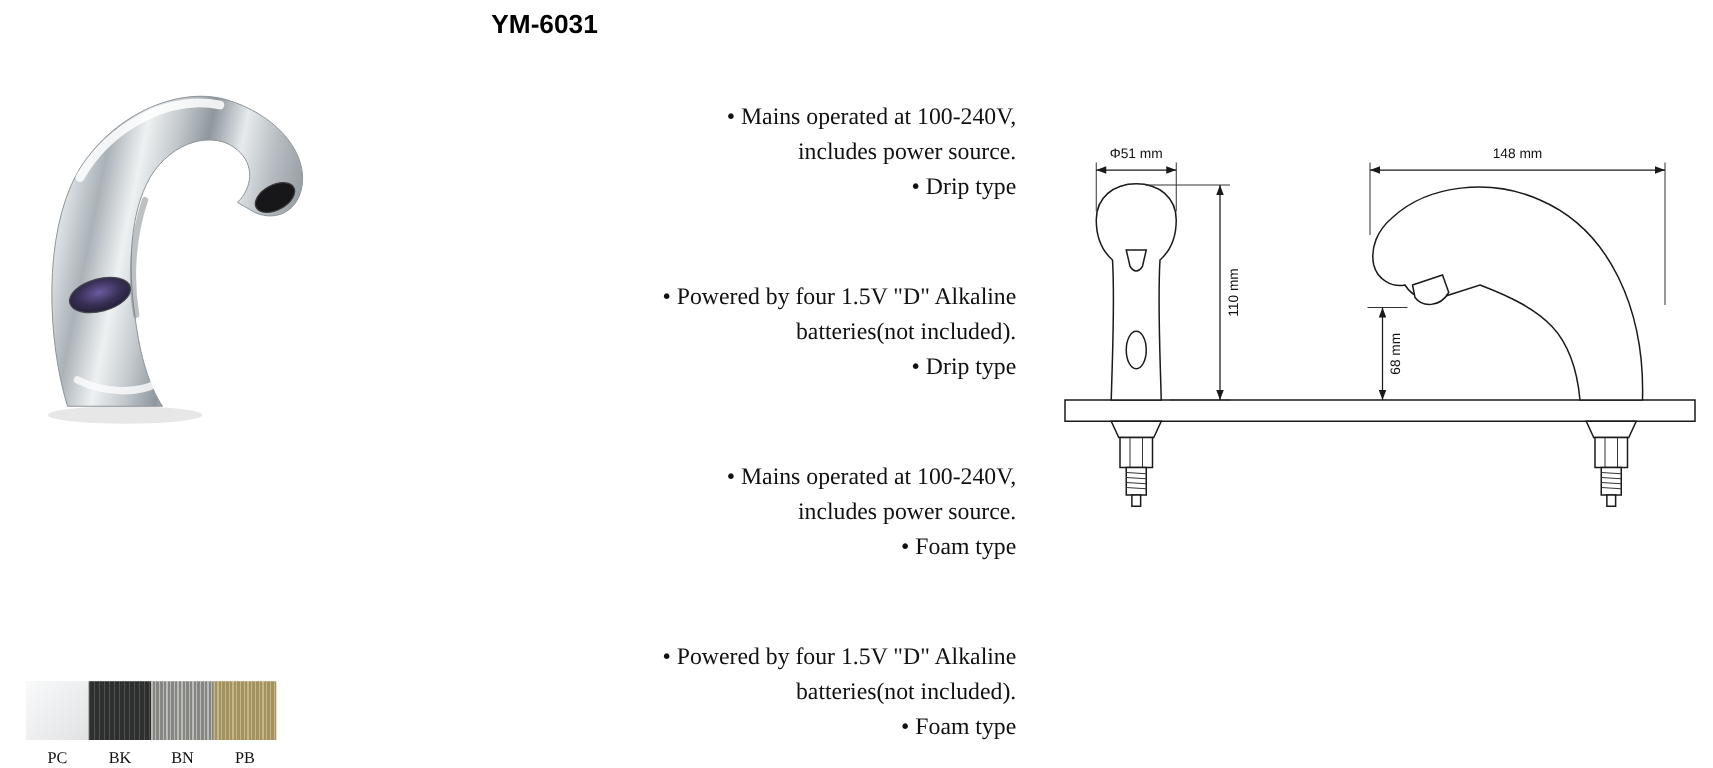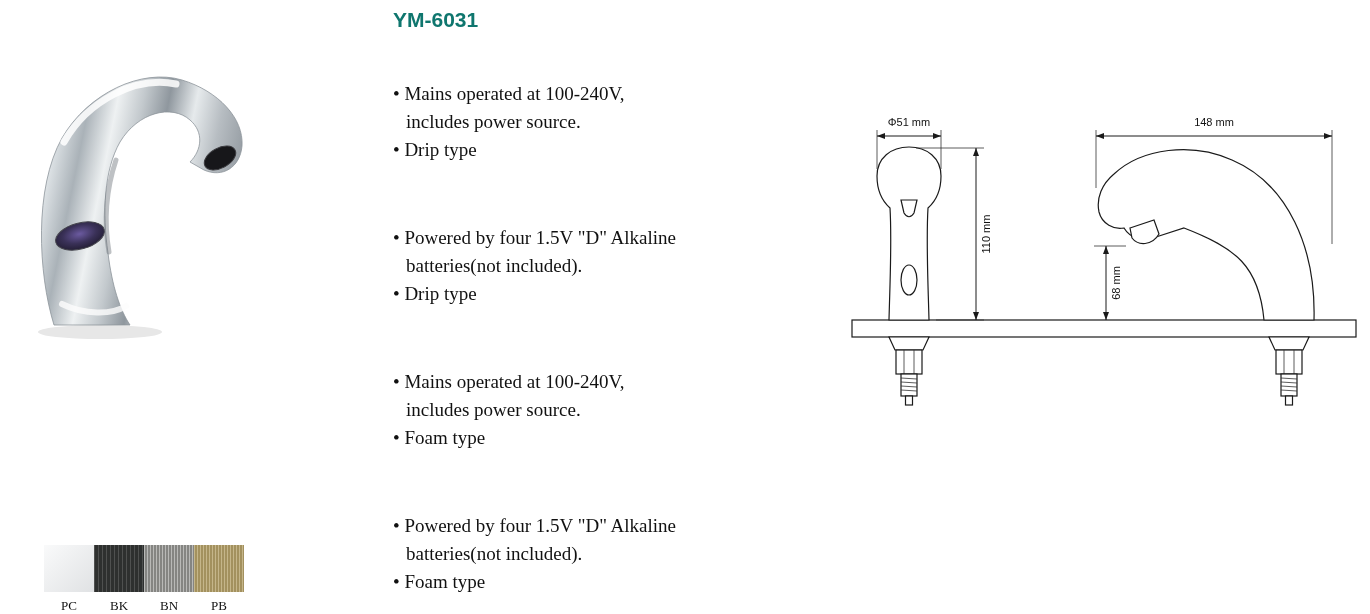--- a/index.html
+++ b/index.html
@@ -4,26 +4,26 @@
 <style>
   html,body{margin:0;padding:0;background:#fff;}
   .canvas{
     position:relative;width:1370px;height:614px;background:#fff;overflow:hidden;
     font-family:"Liberation Serif", serif;color:#111;
   }
   
   .photo{position:absolute;left:22px;top:38px;width:238px;height:305px;}
   
   .content{position:absolute;left:393px;top:8px;width:420px;}
-  .title{font-family:"Liberation Sans", sans-serif;font-weight:700;font-size:21px;line-height:24px;margin:0 0 48px 0;color:#0f766e;}
-  .group{margin:0 0 60px 0;}
+  .title{font-family:"Liberation Sans", sans-serif;font-weight:700;font-size:21px;line-height:24px;margin:0 0 48px 0;color:#000000;}
+  .group{margin:0 0 60px 0;text-align:right;}
   .line{font-size:19px;line-height:28px;white-space:nowrap;}
   .line.cont{padding-left:13px;}
   
-  .finishes{position:absolute;left:44px;top:545px;font-family:Liberation Serif, serif;}
+  .finishes{position:absolute;left:21px;top:545px;font-family:Liberation Serif, serif;}
   .swatch-row{display:flex;}
   .swatch{width:50px;height:47px;position:relative;}
   .swatch.tex-pc::after{content:"";position:absolute;inset:0;background:linear-gradient(135deg,rgba(255,255,255,.7),rgba(0,0,0,.05));}
   .swatch.tex-bk::after{content:"";position:absolute;inset:0;background:repeating-linear-gradient(90deg,rgba(255,255,255,.10) 0 1px,rgba(0,0,0,.22) 1px 4px);}
   .swatch.tex-bn::after{content:"";position:absolute;inset:0;background:repeating-linear-gradient(90deg,rgba(255,255,255,.28) 0 1px,rgba(0,0,0,.16) 1px 3px);}
   .swatch.tex-pb::after{content:"";position:absolute;inset:0;background:repeating-linear-gradient(90deg,rgba(255,255,255,.22) 0 1px,rgba(0,0,0,.10) 1px 3px);}
   .label-row{display:flex;}
   .swatch-label{width:50px;text-align:center;font-size:13px;margin-top:6px;}
   
   .drawing{position:absolute;left:844px;top:96px;width:520px;height:320px;}

